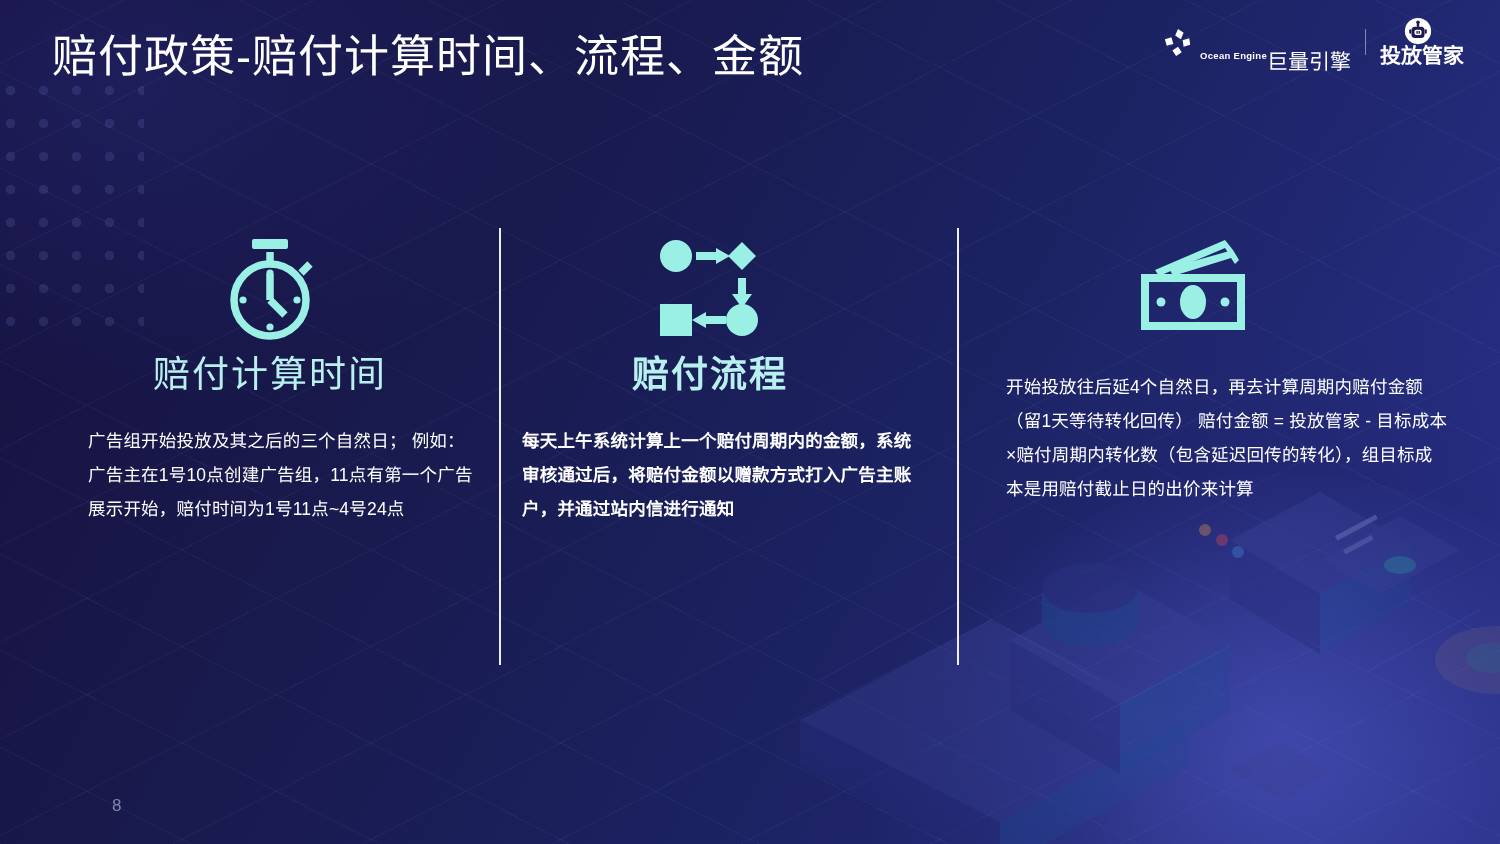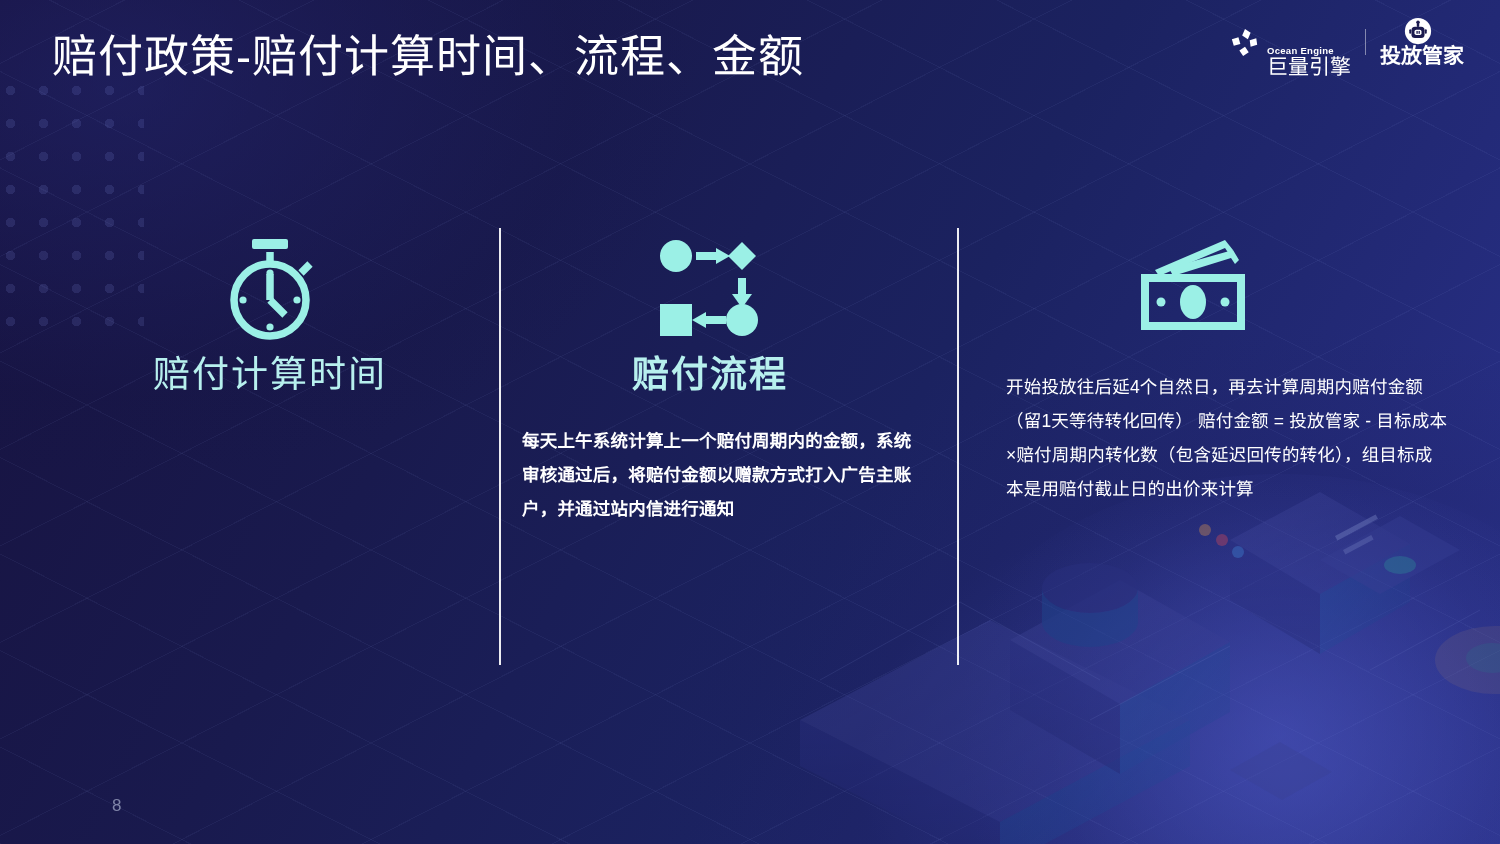--- a/index.html
+++ b/index.html
@@ -81,21 +81,21 @@
   .brandbar {
     position: absolute;
     right: 36px;
     top: 22px;
     display: flex;
     align-items: center;
     height: 40px;
   }
   .brand-left { display: flex; align-items: center; }
   .oe-mark { width: 30px; height: 30px; margin-right: 7px; }
-  .oe-wordmark { display: flex; flex-direction: column; justify-content: center; margin-top: 40px; }
+  .oe-wordmark { display: flex; flex-direction: row; justify-content: center; margin-top: 40px; }
   .oe-en {
     font-size: 9.5px;
     line-height: 10px;
     letter-spacing: 0.3px;
     color: #ffffff;
     font-weight: bold;
   }
   .oe-cn {
     font-size: 21px;
     line-height: 22px;
@@ -296,20 +296,22 @@
             <line x1="85" y1="41" x2="94" y2="32"></line>
           </g>
           <rect x="36" y="7" width="36" height="10" rx="2" fill="#9bf0e6"></rect>
           <circle cx="54" cy="41" r="3.6" fill="#9bf0e6"></circle>
           <circle cx="54" cy="95" r="3.6" fill="#9bf0e6"></circle>
           <circle cx="27" cy="68" r="3.6" fill="#9bf0e6"></circle>
           <circle cx="81" cy="68" r="3.6" fill="#9bf0e6"></circle>
         </svg>
       </div>
       <div class="col-title">赔付计算时间</div>
+      <div class="col-body">广告组开始投放及其之后的三个自然日；
+例如：广告主在1号10点创建广告组，11点有第一个广告展示开始，赔付时间为1号11点~4号24点</div>
     </div>
 
     <div class="col c2">
       <div class="col-icon">
         <svg width="112" height="104" viewBox="0 0 112 104">
           <g fill="#9bf0e6">
             <circle cx="22" cy="20" r="16"></circle>
             <polygon points="88,20 74,34 88,48 102,34 88,20" transform="translate(0,-14)"></polygon>
             <rect x="6" y="68" width="32" height="32"></rect>
             <circle cx="88" cy="84" r="16"></circle>

